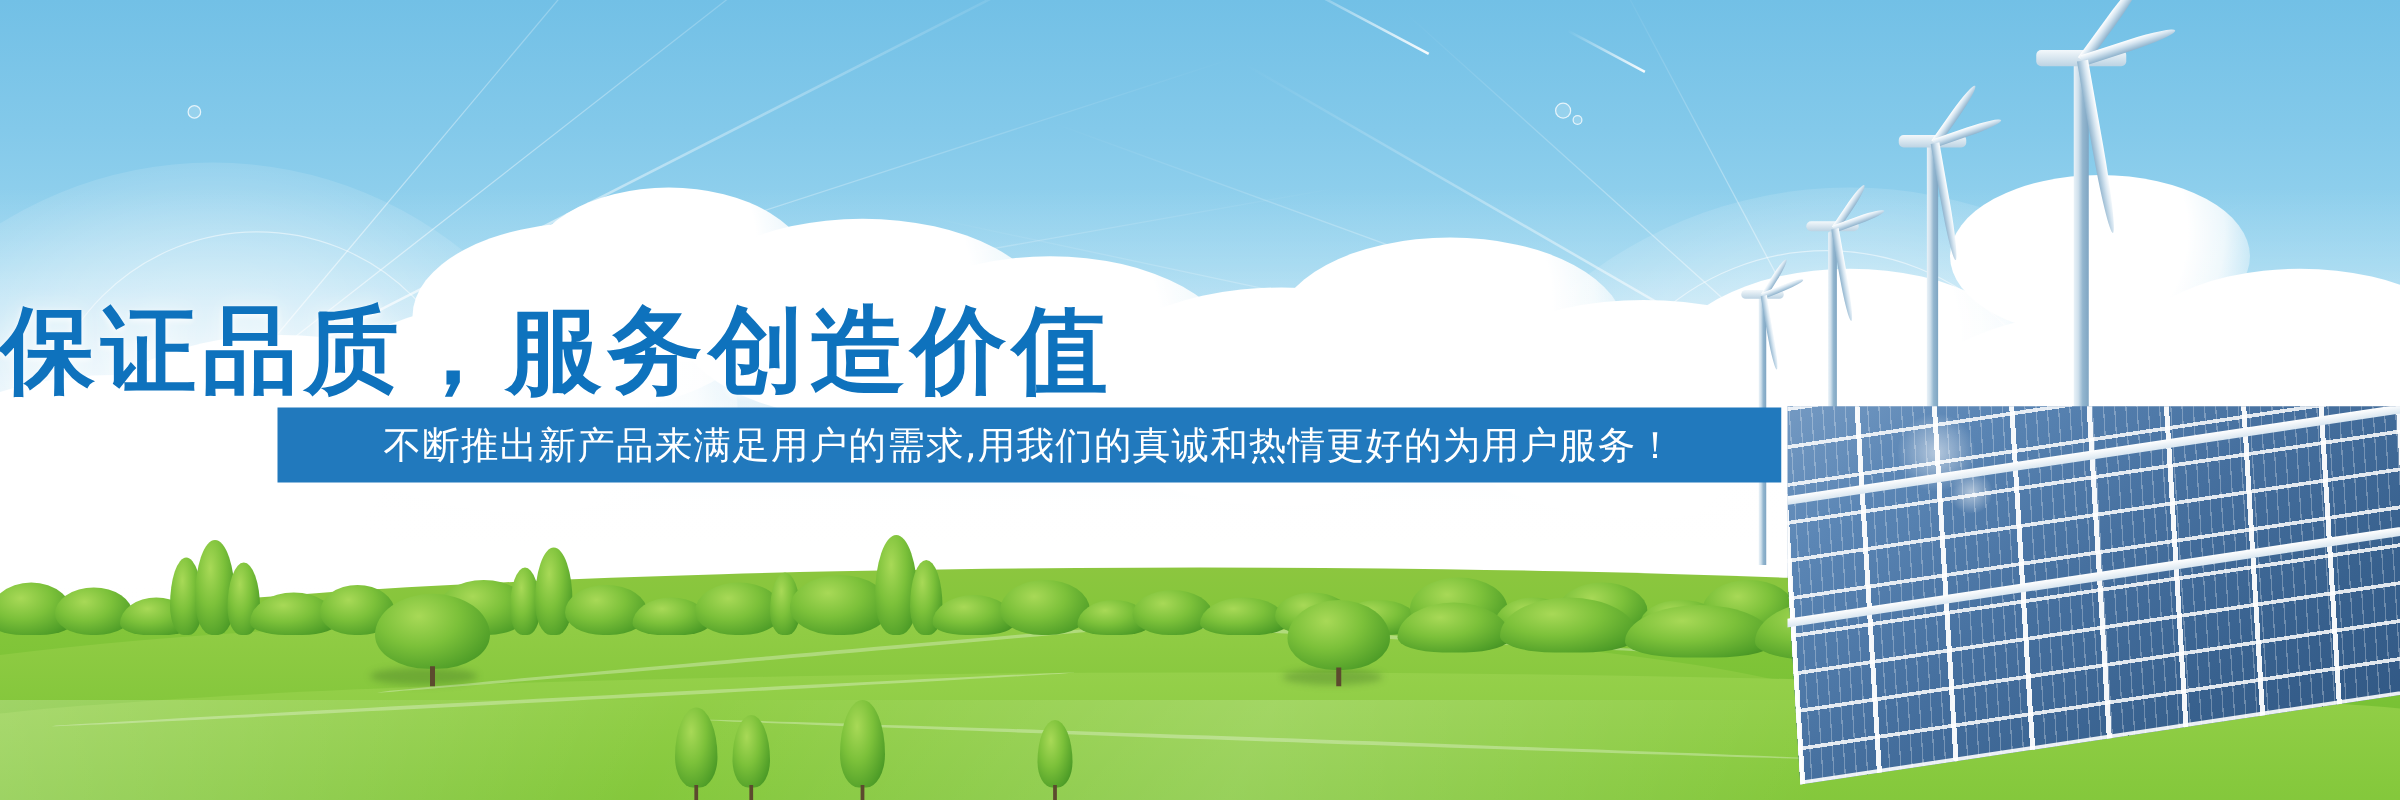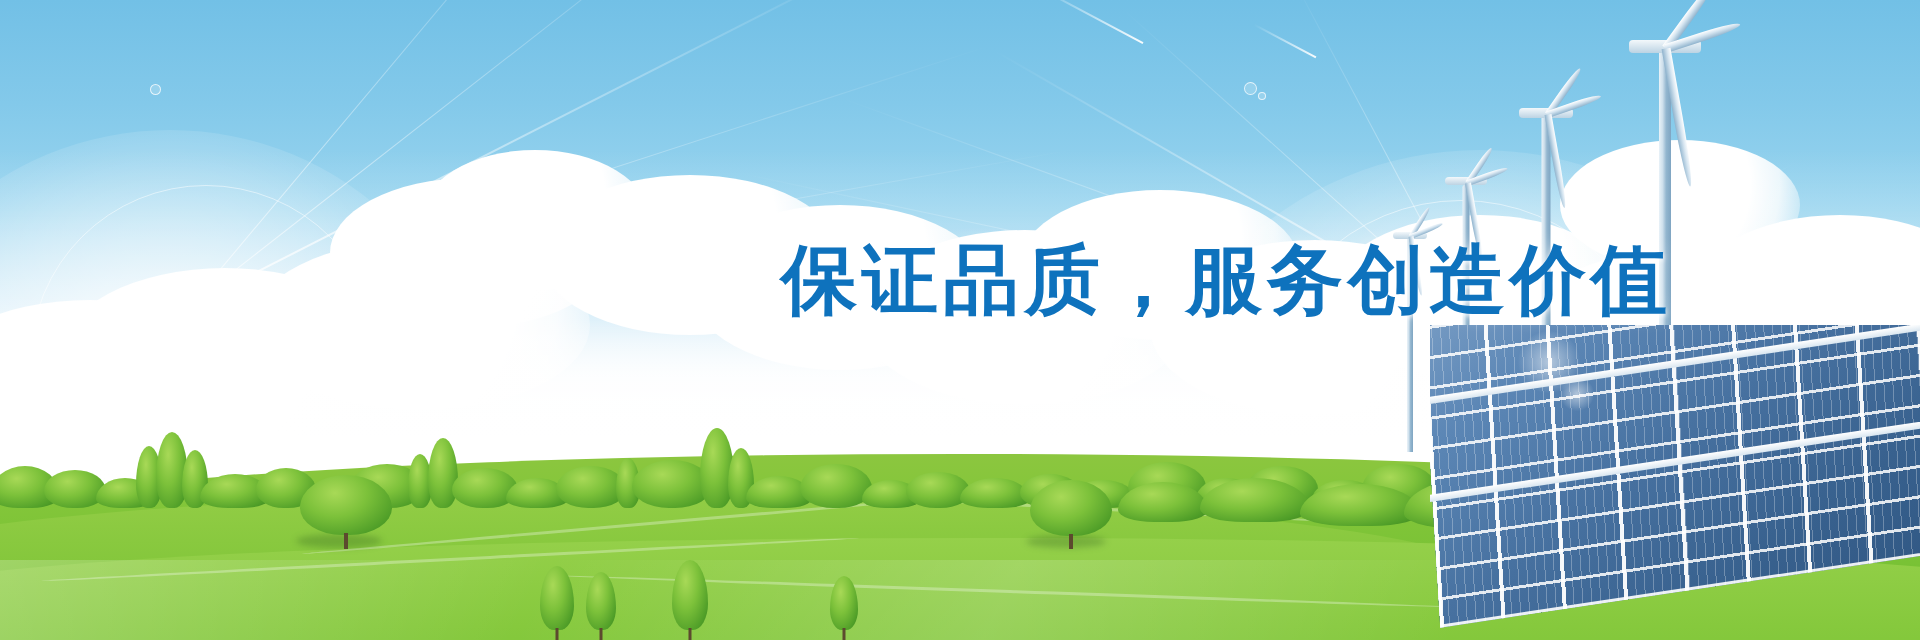--- a/index.html
+++ b/index.html
@@ -168,29 +168,28 @@
     border-radius:2px;
   }
   .panel-glare{
     position:absolute;border-radius:50%;
     background:radial-gradient(circle,rgba(255,255,255,.55) 0%,rgba(255,255,255,.22) 45%,rgba(255,255,255,0) 72%);
   }
 
   
   .headline{
     position:absolute;left:0;top:188px;width:1640px;
-    text-align:right;
+    text-align:left;
     font-family:"DejaVu Sans","Liberation Sans",sans-serif;
     font-size:76px;font-weight:700;
     letter-spacing:5px;
     color:#0e72bd;
     text-shadow:0 2px 5px rgba(255,255,255,.85), 0 0 18px rgba(255,255,255,.6);
     white-space:nowrap;
     line-height:1.08;
-    margin-left:32px;
   }
   .subbar{
     position:absolute;left:222px;top:326px;
     width:1203px;height:60px;
     background:#2179bd;
     display:flex;align-items:center;justify-content:center;
   }
   .subbar-text{
     font-family:"DejaVu Sans","Liberation Sans",sans-serif;
     font-size:30px;font-weight:400;color:#ffffff;
@@ -441,14 +440,17 @@
     <div class="panel-array"></div>
     <div class="panel-rail" style="left:-14px;top:74px;width:640px;transform:rotate(-8.5deg);"></div>
     <div class="panel-rail" style="left:-14px;top:172px;width:640px;transform:rotate(-8.5deg);"></div>
 
     <div class="panel-glare" style="left:88px;top:6px;width:62px;height:62px;"></div>
     <div class="panel-glare" style="left:130px;top:52px;width:34px;height:34px;"></div>
   </div>
 
   <h1 class="headline">保证品质，服务创造价值</h1>
 
+  <div class="subbar">
+    <span class="subbar-text">不断推出新产品来满足用户的需求,用我们的真诚和热情更好的为用户服务！</span>
+  </div>
 
 </div>
 
 </body></html>

